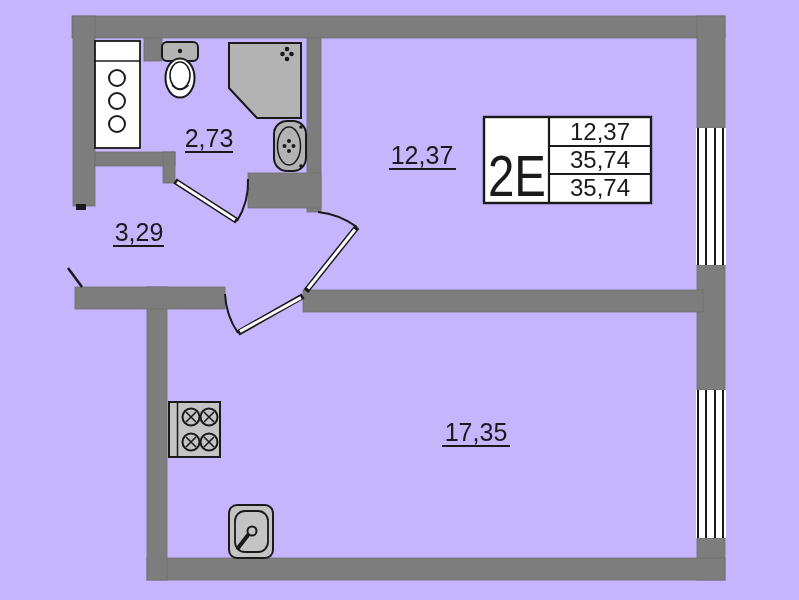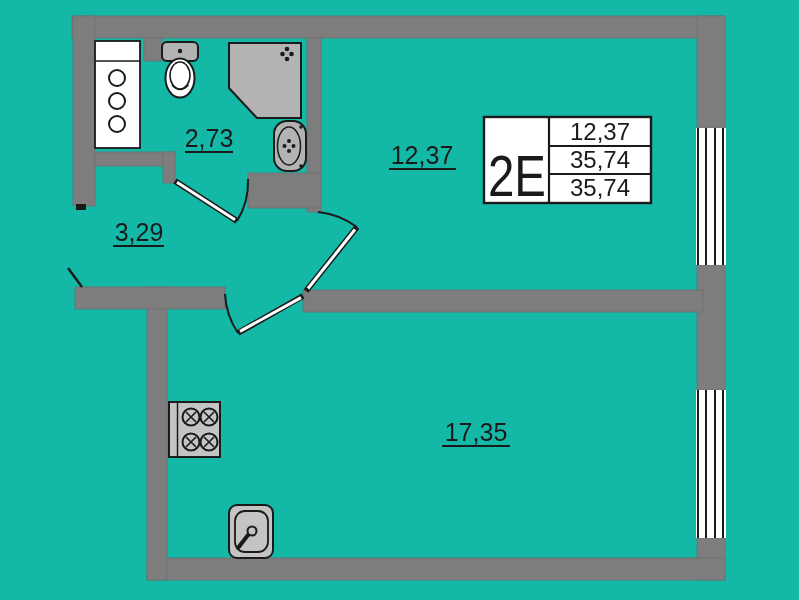--- a/index.html
+++ b/index.html
@@ -1,16 +1,16 @@
 <!DOCTYPE html>
 <html><head>
 <meta charset="utf-8">
 <style>
   html,body{margin:0;padding:0;background:#ffffff;}
-  .canvas{position:relative;width:799px;height:600px;background:#14b8a6;overflow:hidden;
+  .canvas{position:relative;width:799px;height:600px;background:#c4b5fd;overflow:hidden;
           font-family:"Liberation Sans", sans-serif;}
   svg{display:block;}
   svg text{font-family:"Liberation Sans", sans-serif;fill:#1a1a1a;}
   .room-label{font-size:25px;}
   .unit-label{font-size:58px;}
   .table-value{font-size:24px;}
   .ln{stroke:#1a1a1a;fill:none;}
   .wallrect{stroke:#6e6e6e;stroke-width:0.8;}
   .fixture{stroke:#1a1a1a;stroke-width:2;}
   .thin{stroke:#1a1a1a;stroke-width:1.5;fill:none;}

